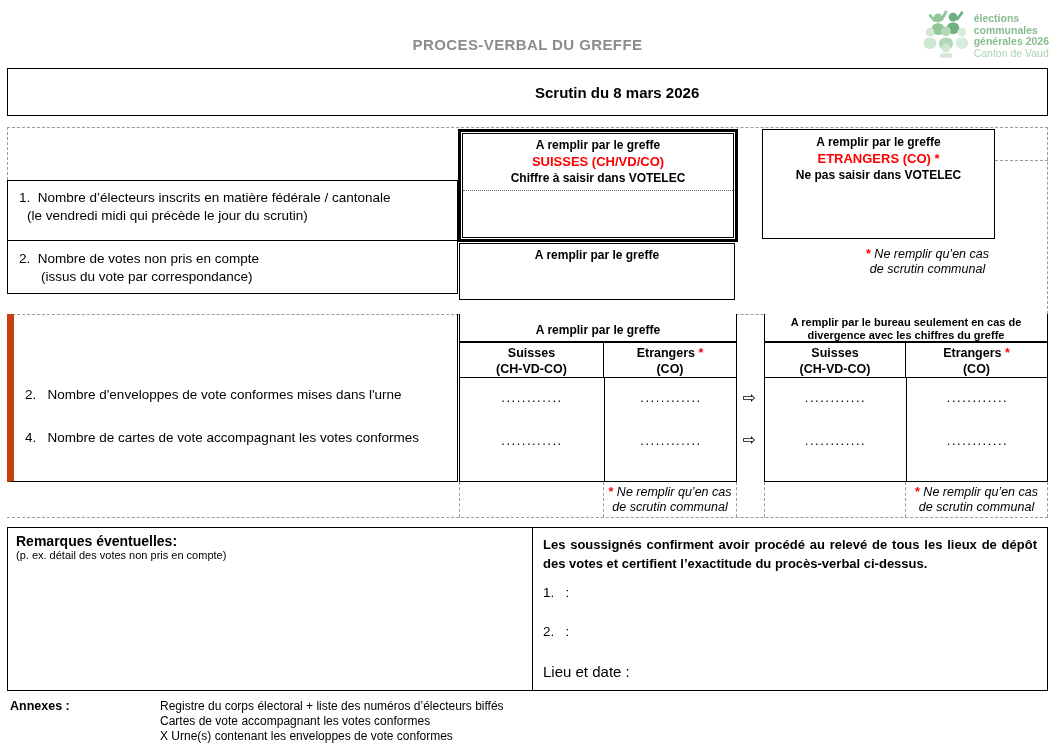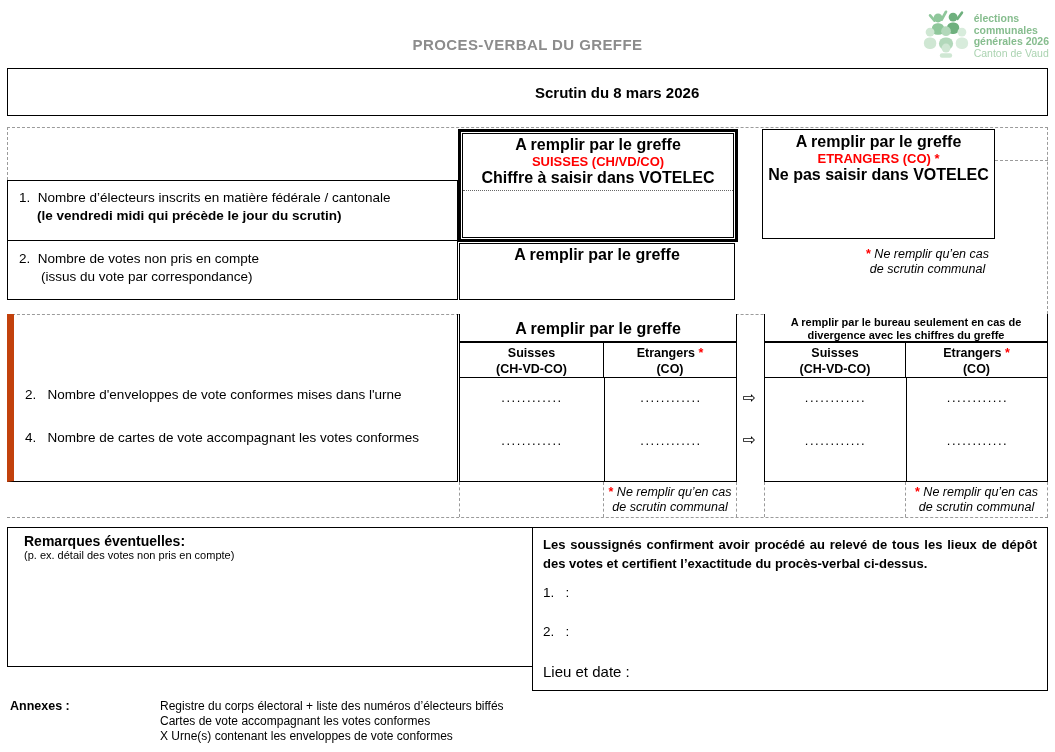--- a/index.html
+++ b/index.html
@@ -9,21 +9,21 @@
   .t{white-space:pre-wrap;}
   .cell{position:absolute;box-sizing:border-box;border:1px solid #000;background:#fff;}
   .dashline{position:absolute;box-sizing:border-box;}
   .dash-h{border-top:1px dashed #9b9b9b;height:0;}
   .dash-v{border-left:1px dashed #9b9b9b;width:0;}
   .bold{font-weight:bold;}
   .red{color:#FF0000;}
   .center{text-align:center;}
   .title{width:100%;text-align:center;font-size:15px;font-weight:bold;color:#8C8C8C;letter-spacing:.4px;}
   .infocell{display:flex;align-items:center;padding-left:9px;font-size:15px;font-weight:bold;}
-  .hdr12{font-size:16px;font-weight:bold;line-height:16px;}
+  .hdr12{font-size:12px;font-weight:bold;line-height:16px;}
   .hdr13{font-size:13px;font-weight:bold;line-height:17px;}
   .lbl{font-size:13.5px;line-height:18px;}
   .dots{font-size:13px;letter-spacing:1.5px;white-space:pre;}
   .fnote{font-size:12.5px;line-height:15px;font-style:italic;text-align:center;}
   .arrow{font-family:"DejaVu Sans","Liberation Sans",sans-serif;font-size:16px;line-height:16px;}
   .thickbox{position:absolute;box-sizing:border-box;border:3px solid #000;background:#fff;}
   .thickinner{position:absolute;inset:1px;border:1px solid #000;display:flex;flex-direction:column;}
   .boxhead{border-bottom:1px dotted #666;padding:3px 2px 4px 2px;text-align:center;}
   .logo{position:absolute;top:7px;right:6px;display:flex;align-items:flex-start;gap:5px;}
   .logotext{font-size:10.5px;line-height:11.5px;font-weight:bold;color:#86BD8E;padding-top:6px;}
@@ -72,24 +72,24 @@
     </div>
   </div>
 
   <div class="dashline dash-h" style="left:7px;top:127px;width:1041px;"></div>
   <div class="dashline dash-v" style="left:7px;top:127px;height:53px;"></div>
   <div class="dashline dash-v" style="left:1047px;top:127px;height:187px;"></div>
   <div class="dashline dash-h" style="left:995px;top:160px;width:53px;"></div>
 
   <div class="cell lbl" style="left:7px;top:180px;width:451px;height:61px;padding:8px 6px 0 11px;">
     <div class="t">1.  Nombre d’électeurs inscrits en matière fédérale / cantonale</div>
-    <div class="t" style="margin-left:18px;font-weight:bold;">(le vendredi midi qui précède le jour du scrutin)</div>
-  </div>
-
-  <div class="cell lbl" style="left:7px;top:240px;width:451px;height:60px;padding:9px 6px 0 11px;">
+    <div class="t" style="margin-left:8px;">(le vendredi midi qui précède le jour du scrutin)</div>
+  </div>
+
+  <div class="cell lbl" style="left:7px;top:240px;width:451px;height:54px;padding:9px 6px 0 11px;">
     <div class="t">2.  Nombre de votes non pris en compte</div>
     <div class="t" style="margin-left:22px;">(issus du vote par correspondance)</div>
   </div>
 
   <div class="thickbox" style="left:458px;top:129px;width:280px;height:113px;">
     <div class="thickinner">
       <div class="boxhead">
         <div class="hdr12 t">A remplir par le greffe</div>
         <div class="hdr13 red t">SUISSES (CH/VD/CO)</div>
         <div class="hdr12 t">Chiffre à saisir dans VOTELEC</div>
@@ -171,21 +171,21 @@
     <div class="t">de scrutin communal</div>
   </div>
   <div class="abs fnote" style="left:905px;top:482px;width:143px;height:35px;border-left:1px dashed #9b9b9b;border-right:1px dashed #9b9b9b;padding-top:3px;">
     <span class="red bold t" style="font-style:normal;">*</span><span class="t"> Ne remplir qu’en cas</span>
     <div class="t">de scrutin communal</div>
   </div>
   <div class="dashline dash-v" style="left:459px;top:482px;height:35px;"></div>
   <div class="dashline dash-v" style="left:764px;top:482px;height:35px;"></div>
   <div class="dashline dash-h" style="left:7px;top:517px;width:1041px;"></div>
 
-  <div class="cell" style="left:7px;top:527px;width:526px;height:140px;padding:5px 16px;">
+  <div class="cell" style="left:7px;top:527px;width:526px;height:164px;padding:5px 8px;">
     <div class="bold t" style="font-size:14px;">Remarques éventuelles:</div>
     <div class="t" style="font-size:11px;">(p. ex. détail des votes non pris en compte)</div>
     <div style="height:110px;"></div>
   </div>
 
   <div class="cell" style="left:532px;top:527px;width:516px;height:164px;padding:7px 10px 0 10px;">
     <div class="bold t" style="font-size:13px;line-height:19px;text-align:justify;">Les soussignés confirment avoir procédé au relevé de tous les lieux de dépôt des votes et certifient l’exactitude du procès-verbal ci-dessus.</div>
     <div class="t" style="font-size:13.5px;margin-top:12px;">1.   :</div>
     <div class="t" style="font-size:13.5px;margin-top:24px;">2.   :</div>
     <div class="t" style="font-size:15px;margin-top:24px;">Lieu et date :</div>

